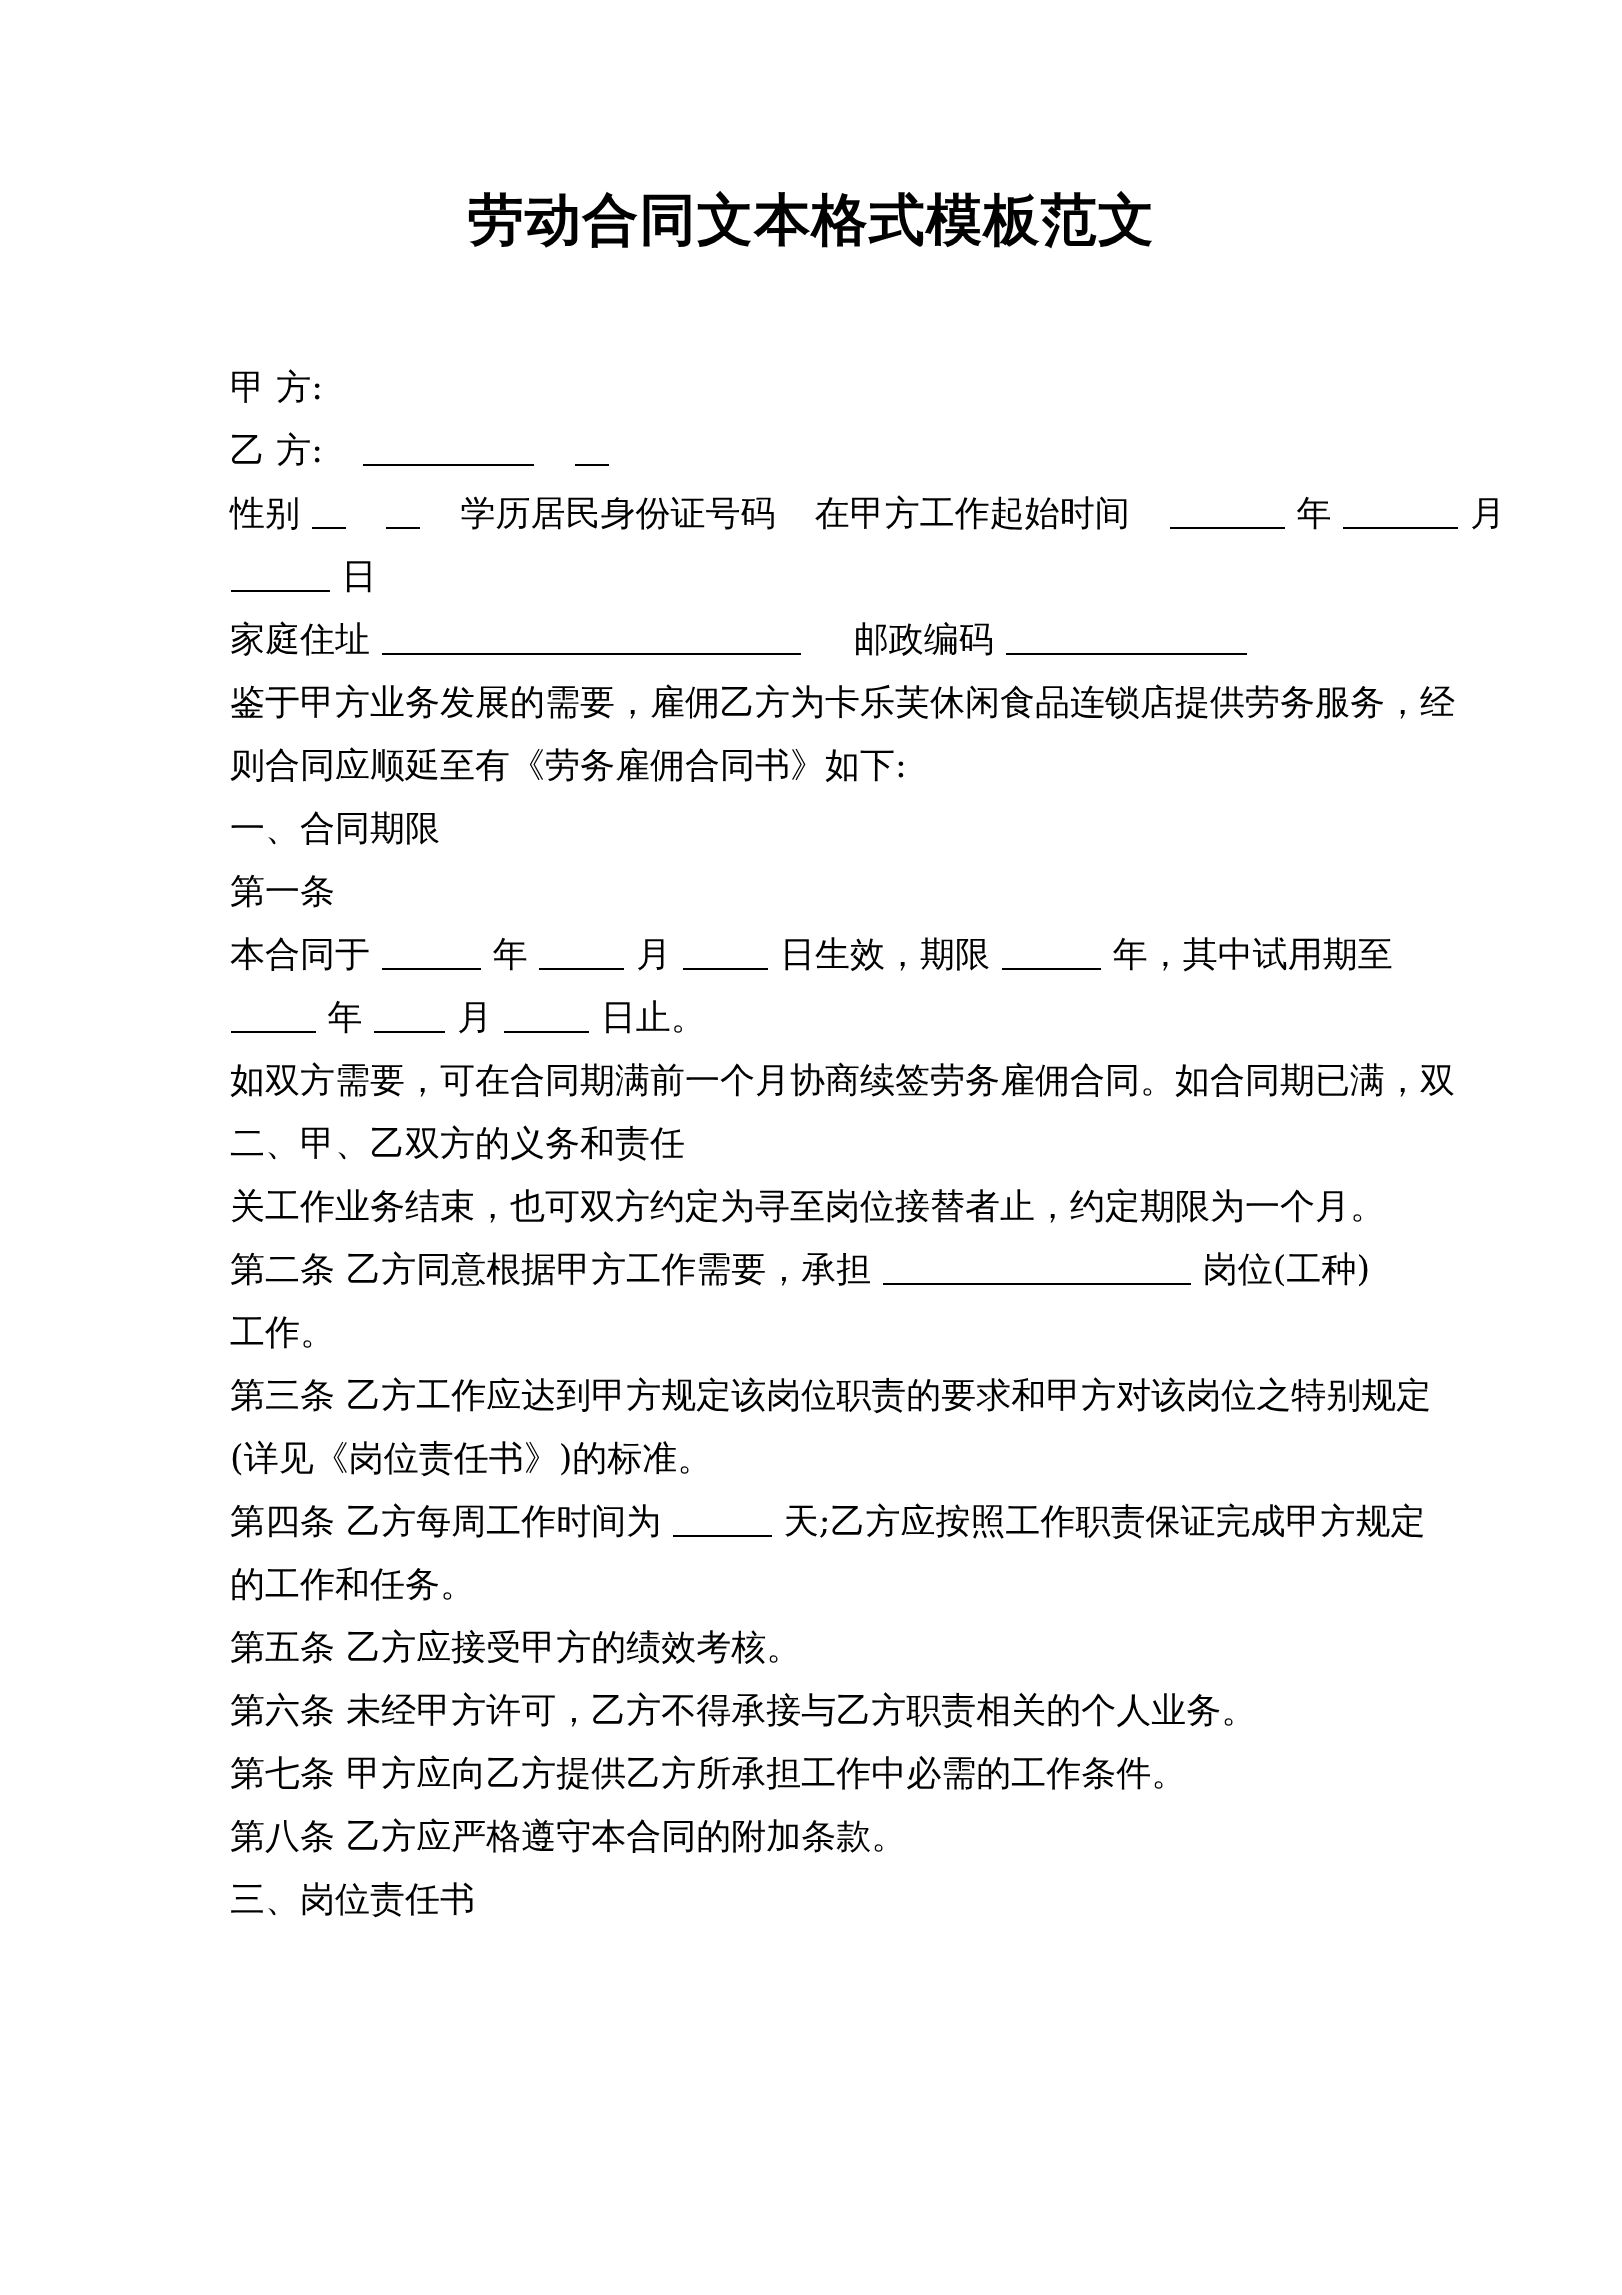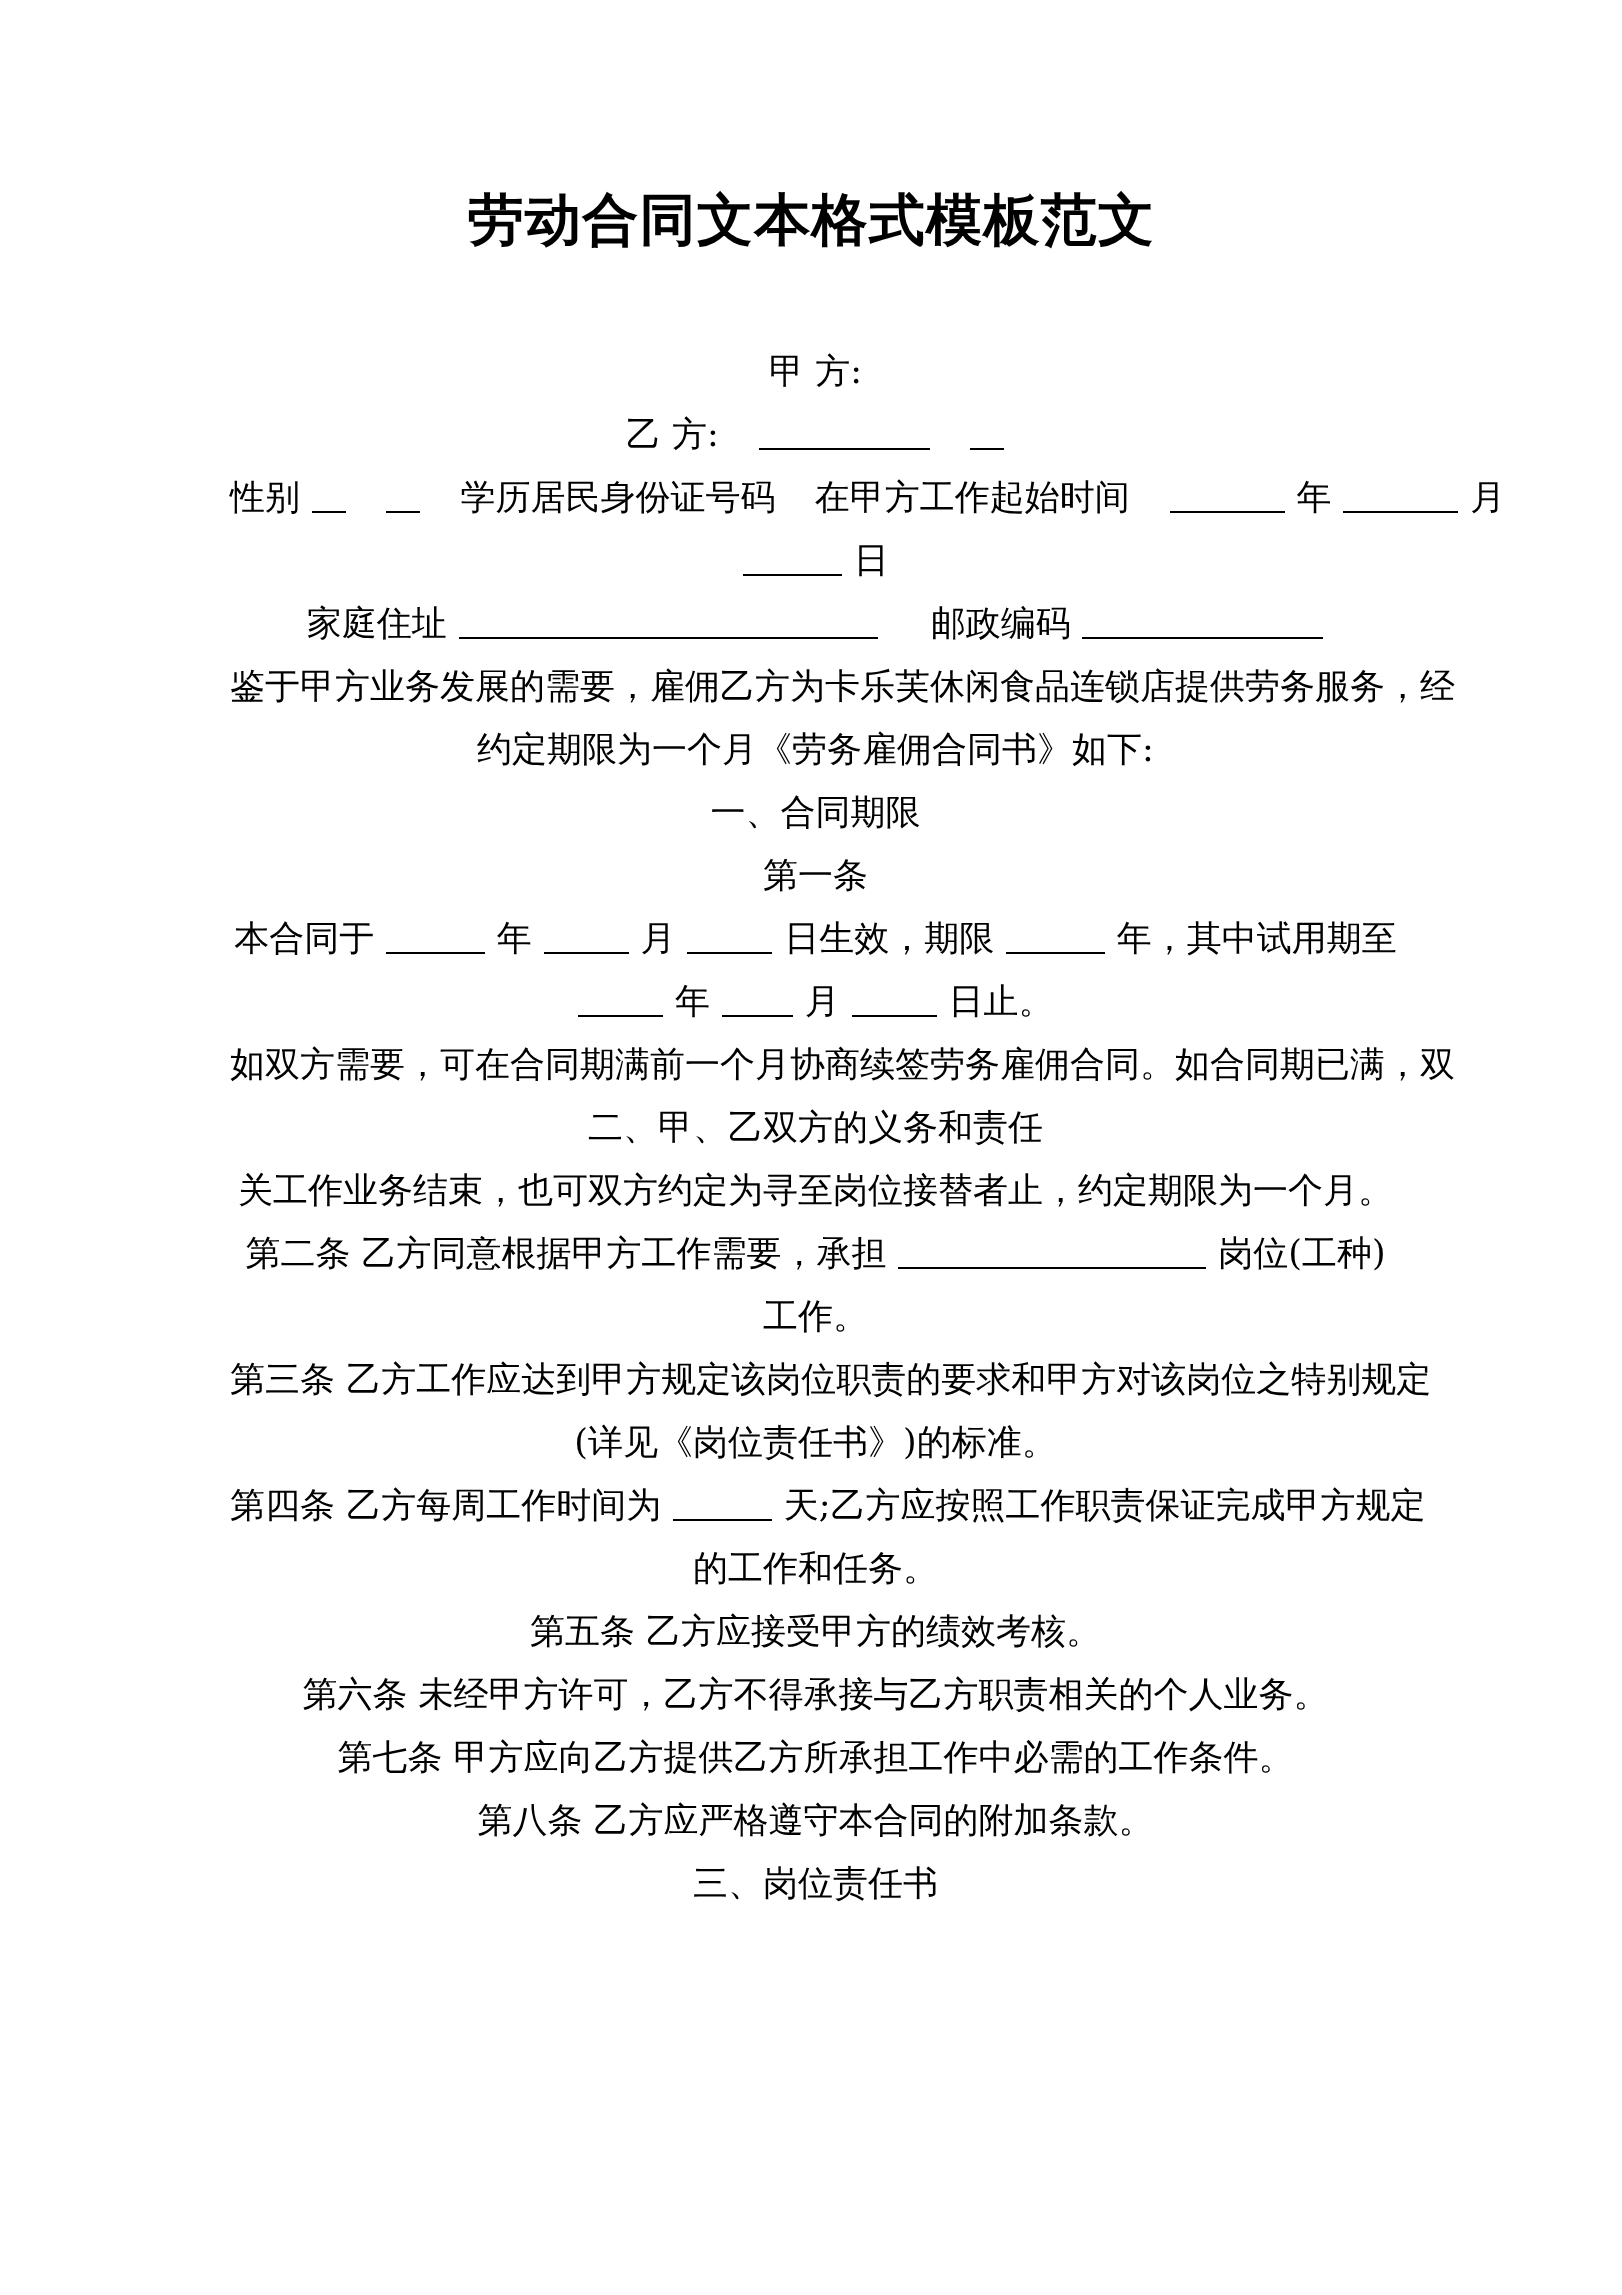--- a/index.html
+++ b/index.html
@@ -28,24 +28,23 @@
     width: 1623px;
     text-align: center;
     font-size: 56px;
     font-weight: bold;
     letter-spacing: 1.3px;
     line-height: 1.15;
     white-space: nowrap;
   }
   .body-block {
     position: absolute;
-    top: 340px;
+    top: 356px;
     left: 230px;
     width: 1171px;
-    text-align: center;
   }
   .line {
     font-size: 35px;
     line-height: 63px;
     letter-spacing: 0px;
     white-space: nowrap;
     color: #000;
   }
   
   .blk {
@@ -114,21 +113,21 @@
       <span class="blk w-addr"></span>
       <span class="sp-wide"></span>
       <span>邮政编码</span>
       <span class="blk w-post"></span>
     </div>
 
     <div class="line">
       <span>鉴于甲方业务发展的需要，雇佣乙方为卡乐芙休闲食品连锁店提供劳务服务，经</span>
     </div>
     <div class="line">
-      <span>约定期限为一个月</span><span>《劳务雇佣合同书》</span><span>如下:</span>
+      <span>则合同应顺延至有</span><span>《劳务雇佣合同书》</span><span>如下:</span>
     </div>
 
     <div class="line">
       <span>一、合同期限</span>
     </div>
 
     <div class="line">
       <span>第一条</span>
     </div>
 

